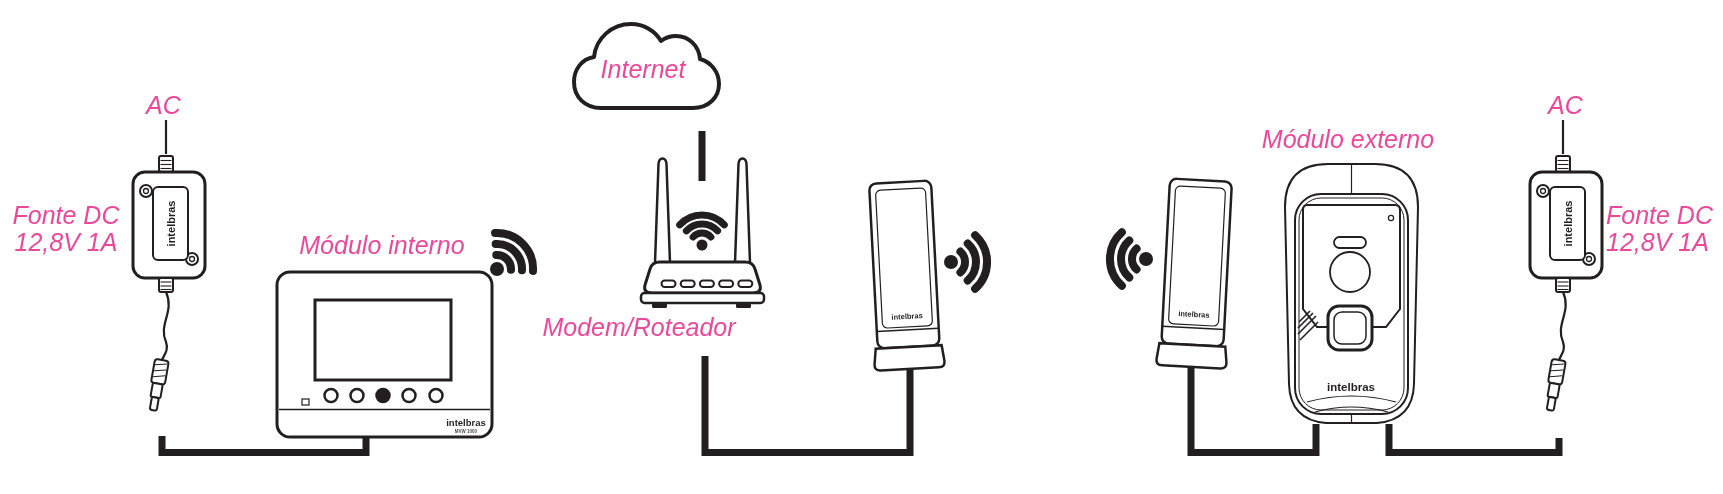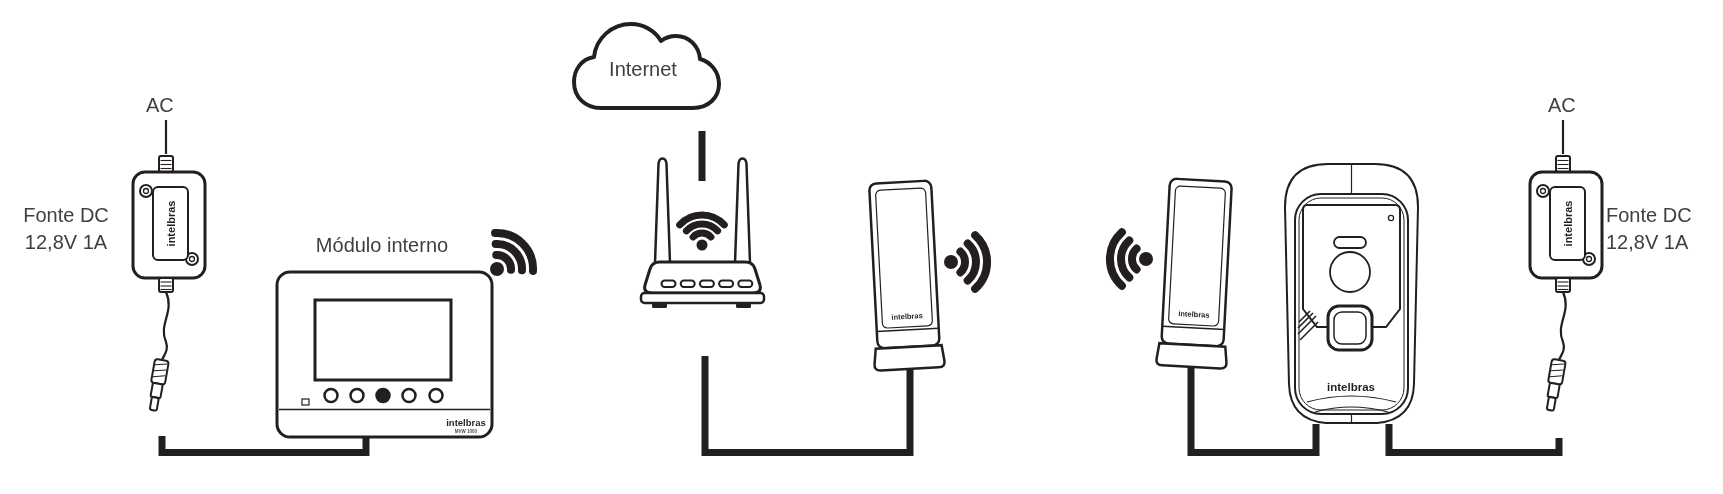--- a/index.html
+++ b/index.html
@@ -2,22 +2,22 @@
 <html><head>
 <meta charset="utf-8">
 <style>
   html,body{margin:0;padding:0;background:#fff;}
   .stage{
     position:relative;width:1723px;height:494px;background:#ffffff;
     font-family:"Liberation Sans",sans-serif;overflow:hidden;
   }
   .stage svg{position:absolute;left:0;top:0;}
   .label{
-    position:absolute;color:#404040;font-size:20px;line-height:27px;
-    white-space:nowrap;font-family:"Liberation Sans",sans-serif;
+    position:absolute;color:#ec4899;font-size:25px;line-height:27px;
+    white-space:nowrap;font-family:"Liberation Sans",sans-serif;font-style:italic;
   }
   .center{text-align:center;white-space:normal;}
   svg text{font-family:"Liberation Sans",sans-serif;}
 </style>
 </head>
 <body>
 
 <div class="stage">
 
 <svg width="1723" height="494" viewBox="0 0 1723 494">
@@ -192,21 +192,23 @@
 
 <div class="label center" style="left:6px;top:202px;width:120px;">
   <div>Fonte DC</div>
   <div>12,8V 1A</div>
 </div>
 
 <div class="label center" style="left:272px;top:232px;width:220px;">Módulo interno</div>
 
 <div class="label center" style="left:567px;top:56px;width:152px;">Internet</div>
 
-
+<div class="label center" style="left:526px;top:314px;width:226px;">Modem/Roteador</div>
+
+<div class="label center" style="left:1240px;top:126px;width:216px;">Módulo externo</div>
 
 
 <div class="label" style="left:1548px;top:92px;">AC</div>
 
 <div class="label" style="left:1606px;top:202px;width:120px;">
   <div>Fonte DC</div>
   <div>12,8V 1A</div>
 </div>
 
 </div>

